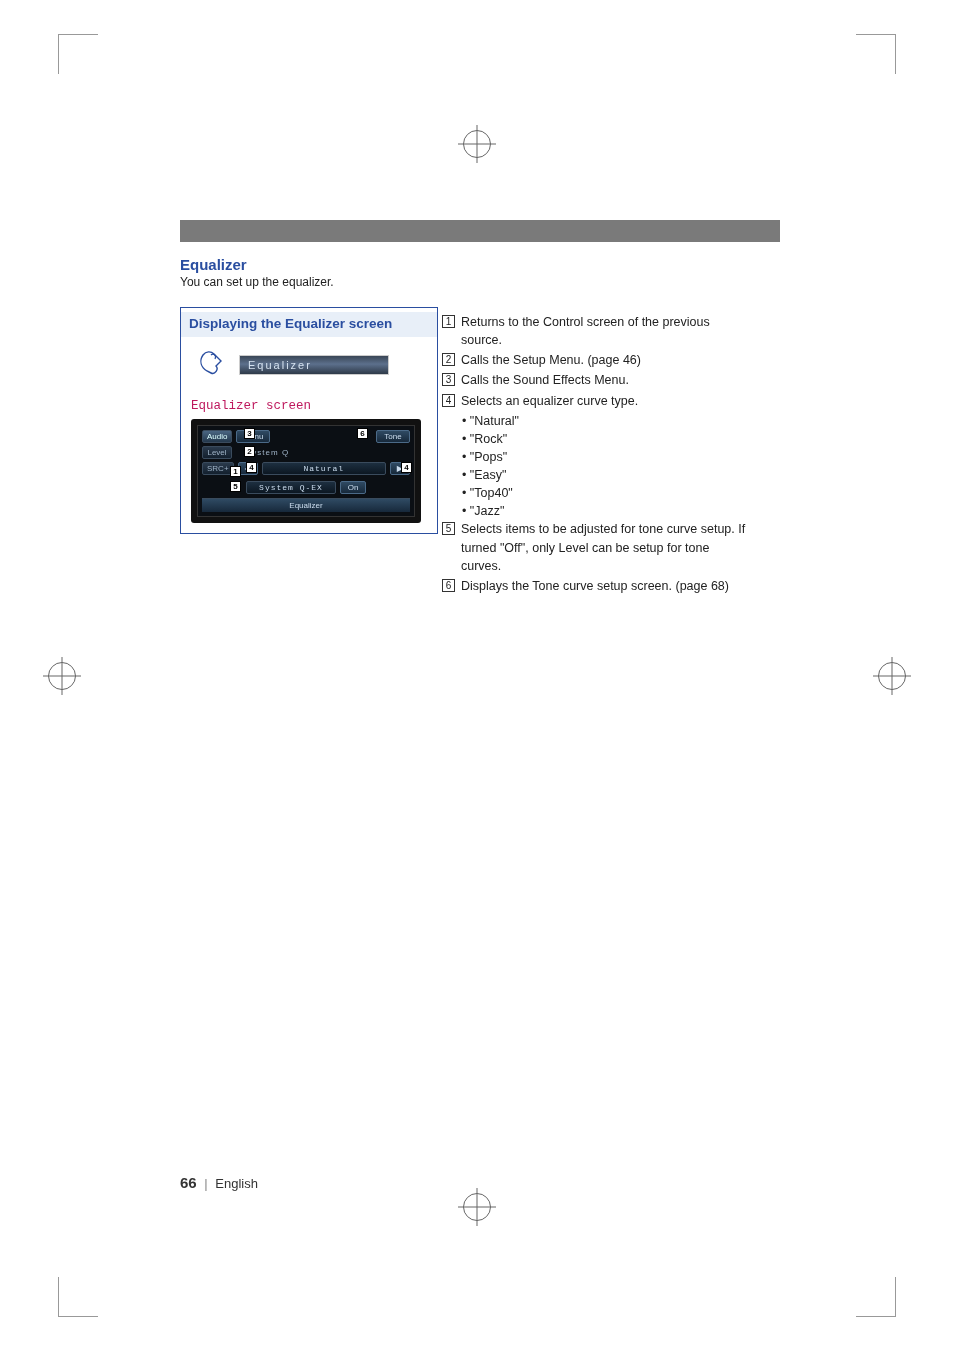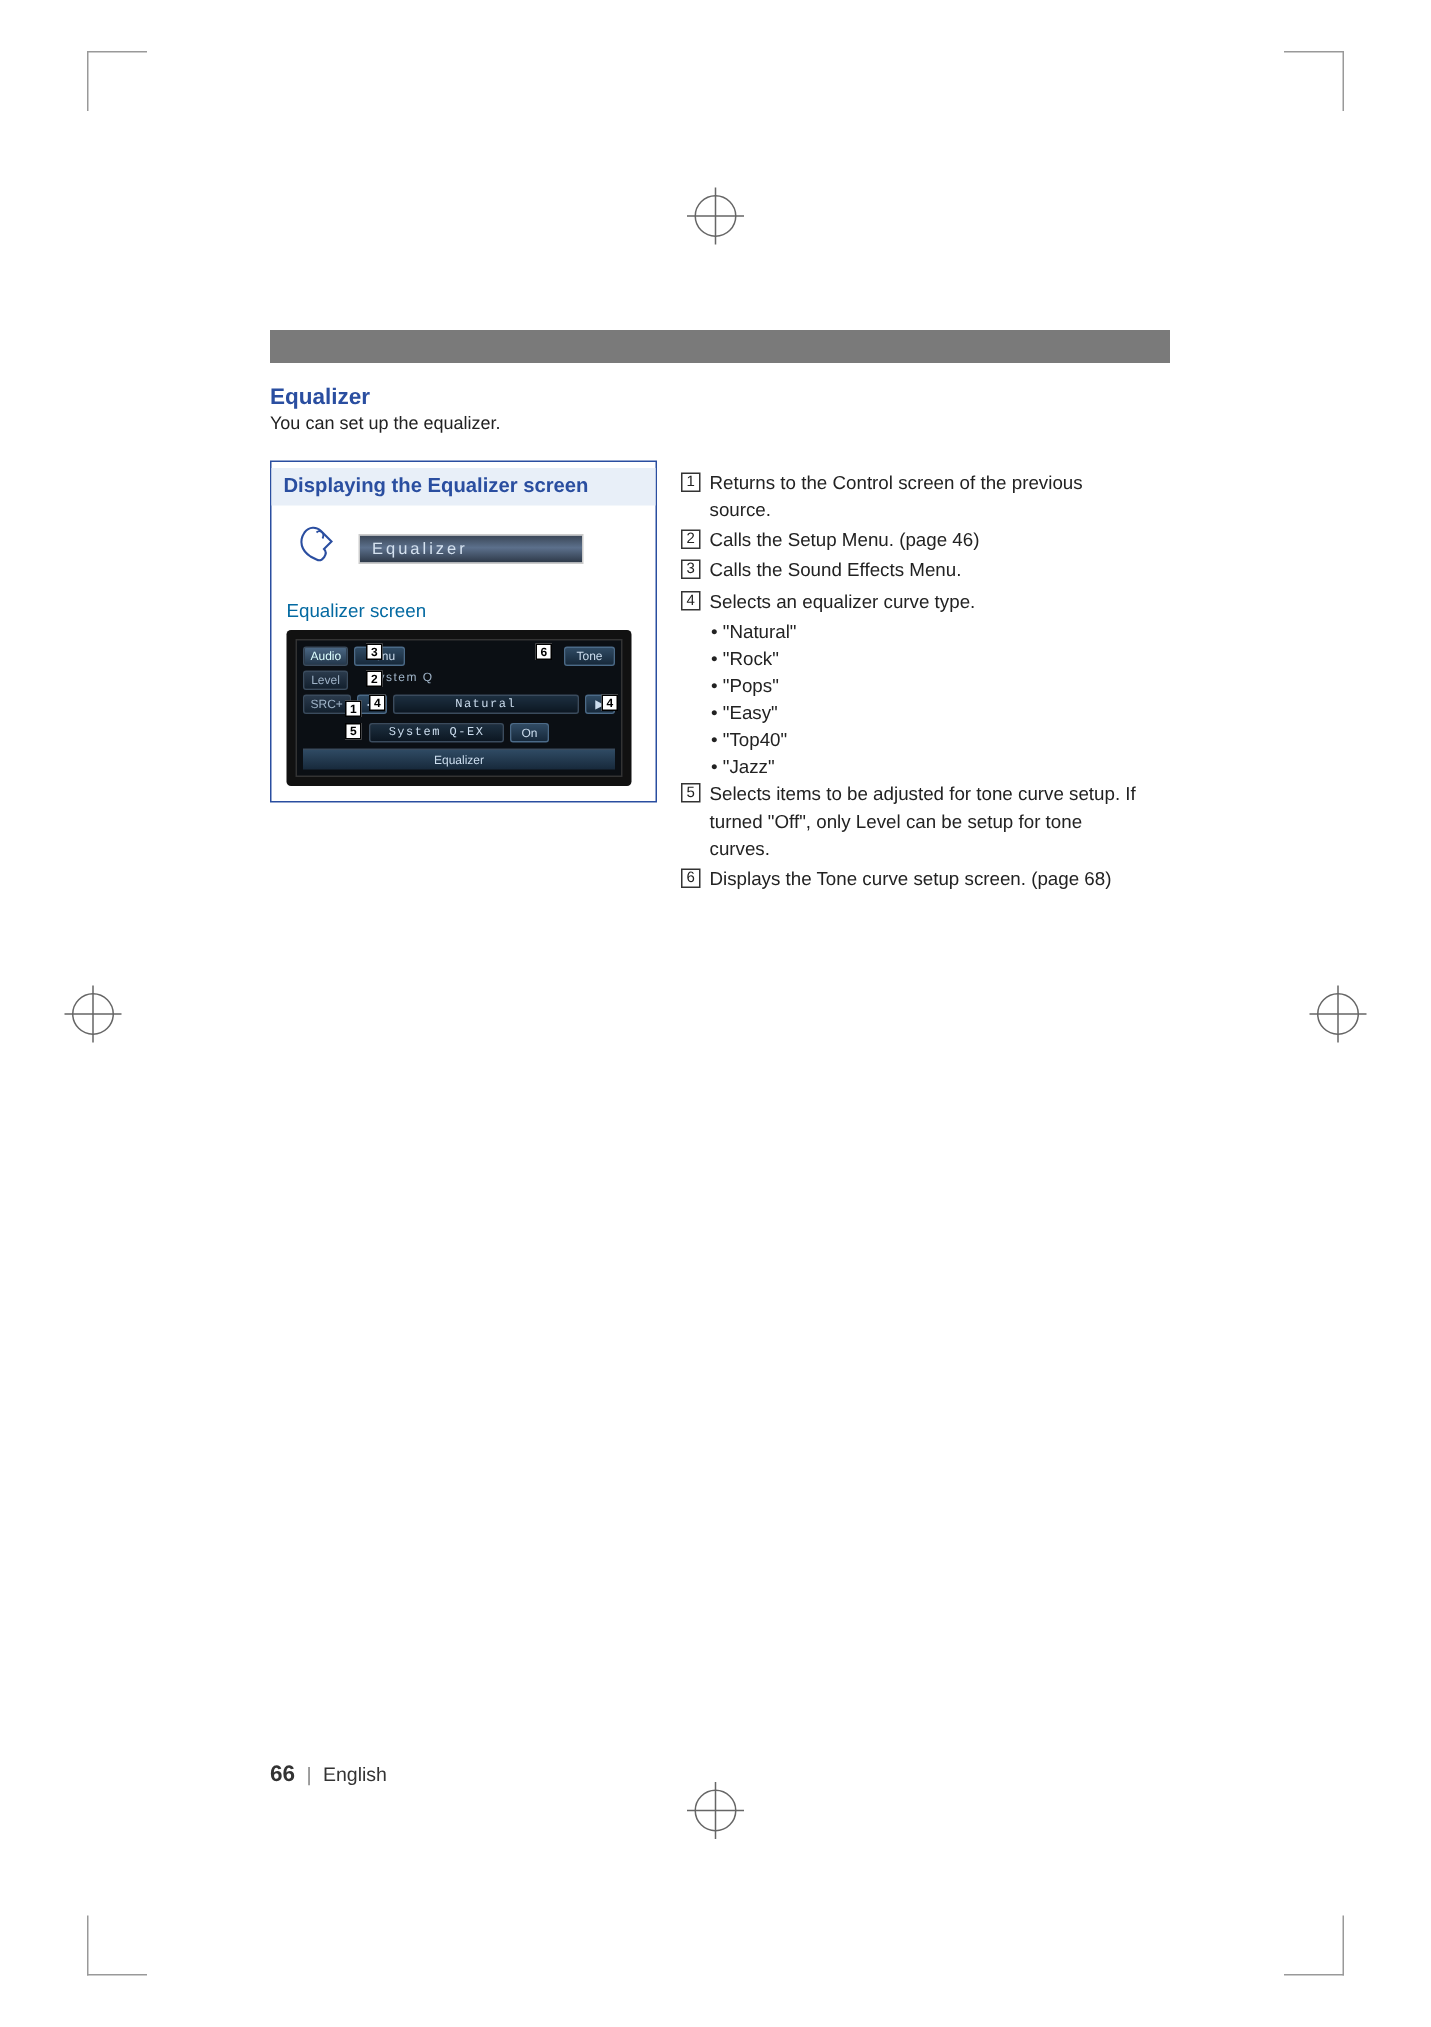--- a/index.html
+++ b/index.html
@@ -55,21 +55,21 @@
     font-size: 15px;
     margin-bottom: 2px;
   }
   .eq-sub {
     font-size: 12px;
     color: #222;
     margin-bottom: 18px;
   }
   .columns {
     display: flex;
-    gap: 16px;
+    gap: 4px;
     align-items: flex-start;
   }
   .col-left {
     width: 258px;
     border: 1px solid #2a4ea0;
     padding: 4px 0 10px 0;
   }
   .box-title-wrap {
     background: #e8eff8;
     padding: 4px 8px 6px 8px;
@@ -89,40 +89,41 @@
   .pill {
     background: linear-gradient(180deg,#3a4656 0%, #5c708c 45%, #2e3948 100%);
     color: #d5e2f0;
     font-size: 11px;
     letter-spacing: 2px;
     padding: 3px 8px;
     border: 1px solid #ccc;
     width: 150px;
   }
   .caption {
-    color: #0369a1;
+    color: #be185d;
     font-size: 12.5px;
     padding: 10px 10px 4px 10px;
+    font-family: Liberation Mono, monospace;
   }
   .device {
     margin: 2px 10px 0 10px;
     width: 230px;
     background: #111;
     border-radius: 3px;
     padding: 6px;
     position: relative;
   }
   .dev-inner {
     background: #0b0f14;
     border: 1px solid #333;
     padding: 4px;
   }
   .dev-row {
     display: flex;
-    align-items: flex-start;
+    align-items: center;
     gap: 4px;
     margin-bottom: 3px;
     position: relative;
   }
   .tab {
     background: linear-gradient(180deg,#2a3a4c,#13202e);
     border: 1px solid #3a4b5d;
     color: #9fb3c7;
     font-size: 8px;
     padding: 1px 4px;

